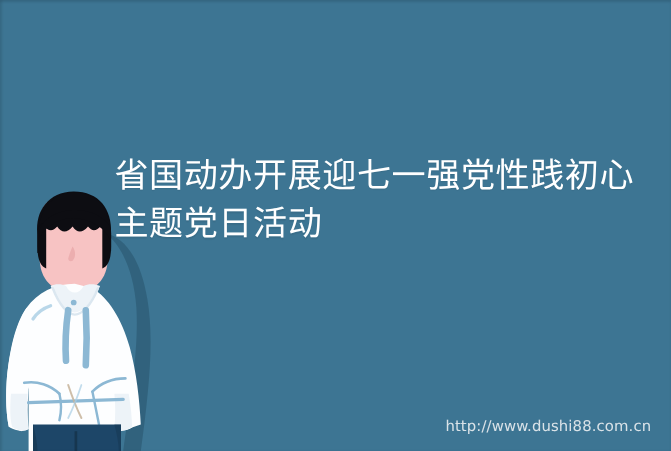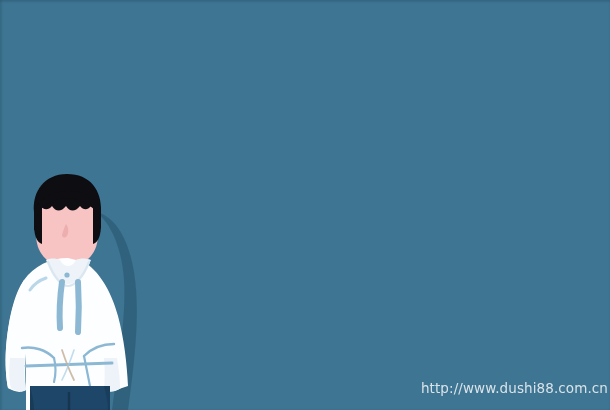--- a/index.html
+++ b/index.html
@@ -40,21 +40,21 @@
     line-height: 44px;
     letter-spacing: 0.5px;
     font-weight: 400;
     white-space: pre-wrap;
     text-shadow: 0 1px 1px rgba(0, 0, 0, 0.07);
   }
 
   
   .watermark {
     position: absolute;
-    right: 2px;
+    right: 18px;
     bottom: 14px;
     color: #e3e9ed;
     font-size: 13.5px;
     letter-spacing: 0.1px;
     opacity: 0.95;
     font-family: "DejaVu Sans", "Liberation Sans", sans-serif;
   }
 
   
   .illustration {
@@ -172,17 +172,18 @@
       <g>
         <path d="M30 214 L110 214 L110 238 L30 238 Z" fill="#1d4668"></path>
         <path d="M30 214 C32 222 34 230 34 238 L30 238 Z" fill="#16364f" opacity="0.6"></path>
         <path d="M104 214 C106 222 108 230 108 238 L110 238 L110 214 Z" fill="#16364f" opacity="0.5"></path>
         <path d="M69 220 L69 238" fill="none" stroke="#16364f" stroke-width="2.4"></path>
       </g>
 
     </svg>
   </div>
 
+  <div class="headline">省国动办开展迎七一强党性践初心主题党日活动</div>
 
   <div class="watermark">http://www.dushi88.com.cn</div>
 
   <div class="edge-shade"></div>
 </div>
 
 </body></html>

